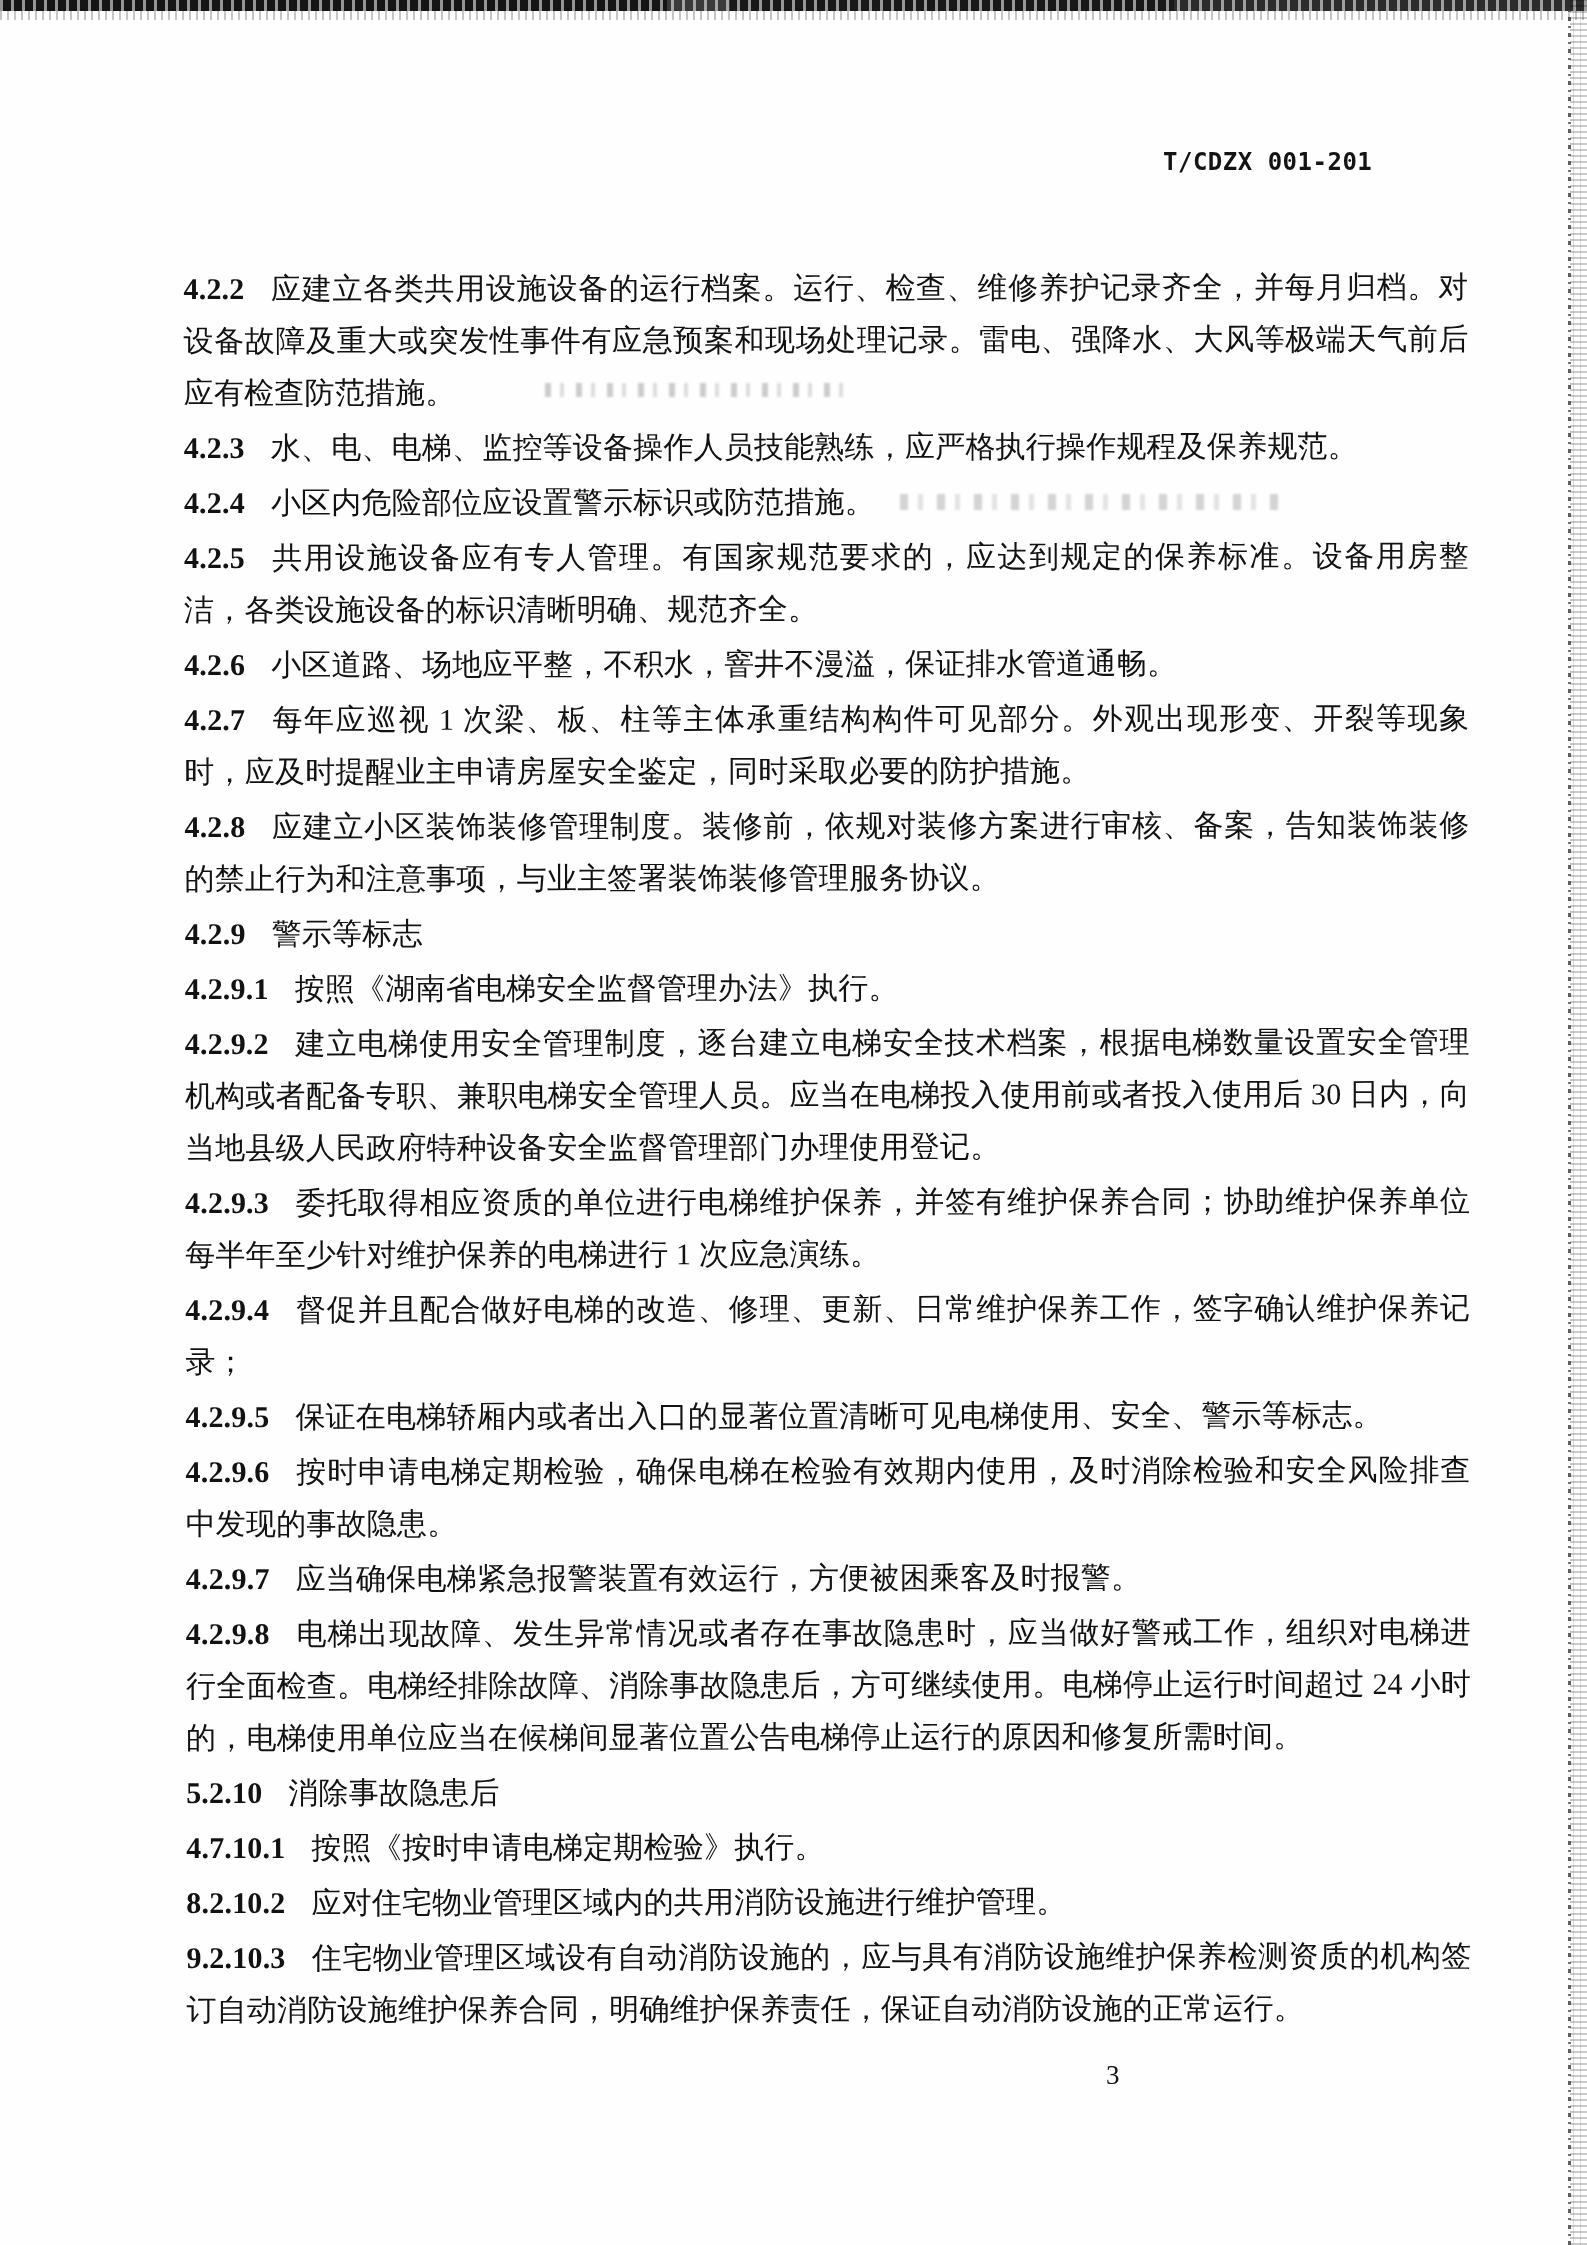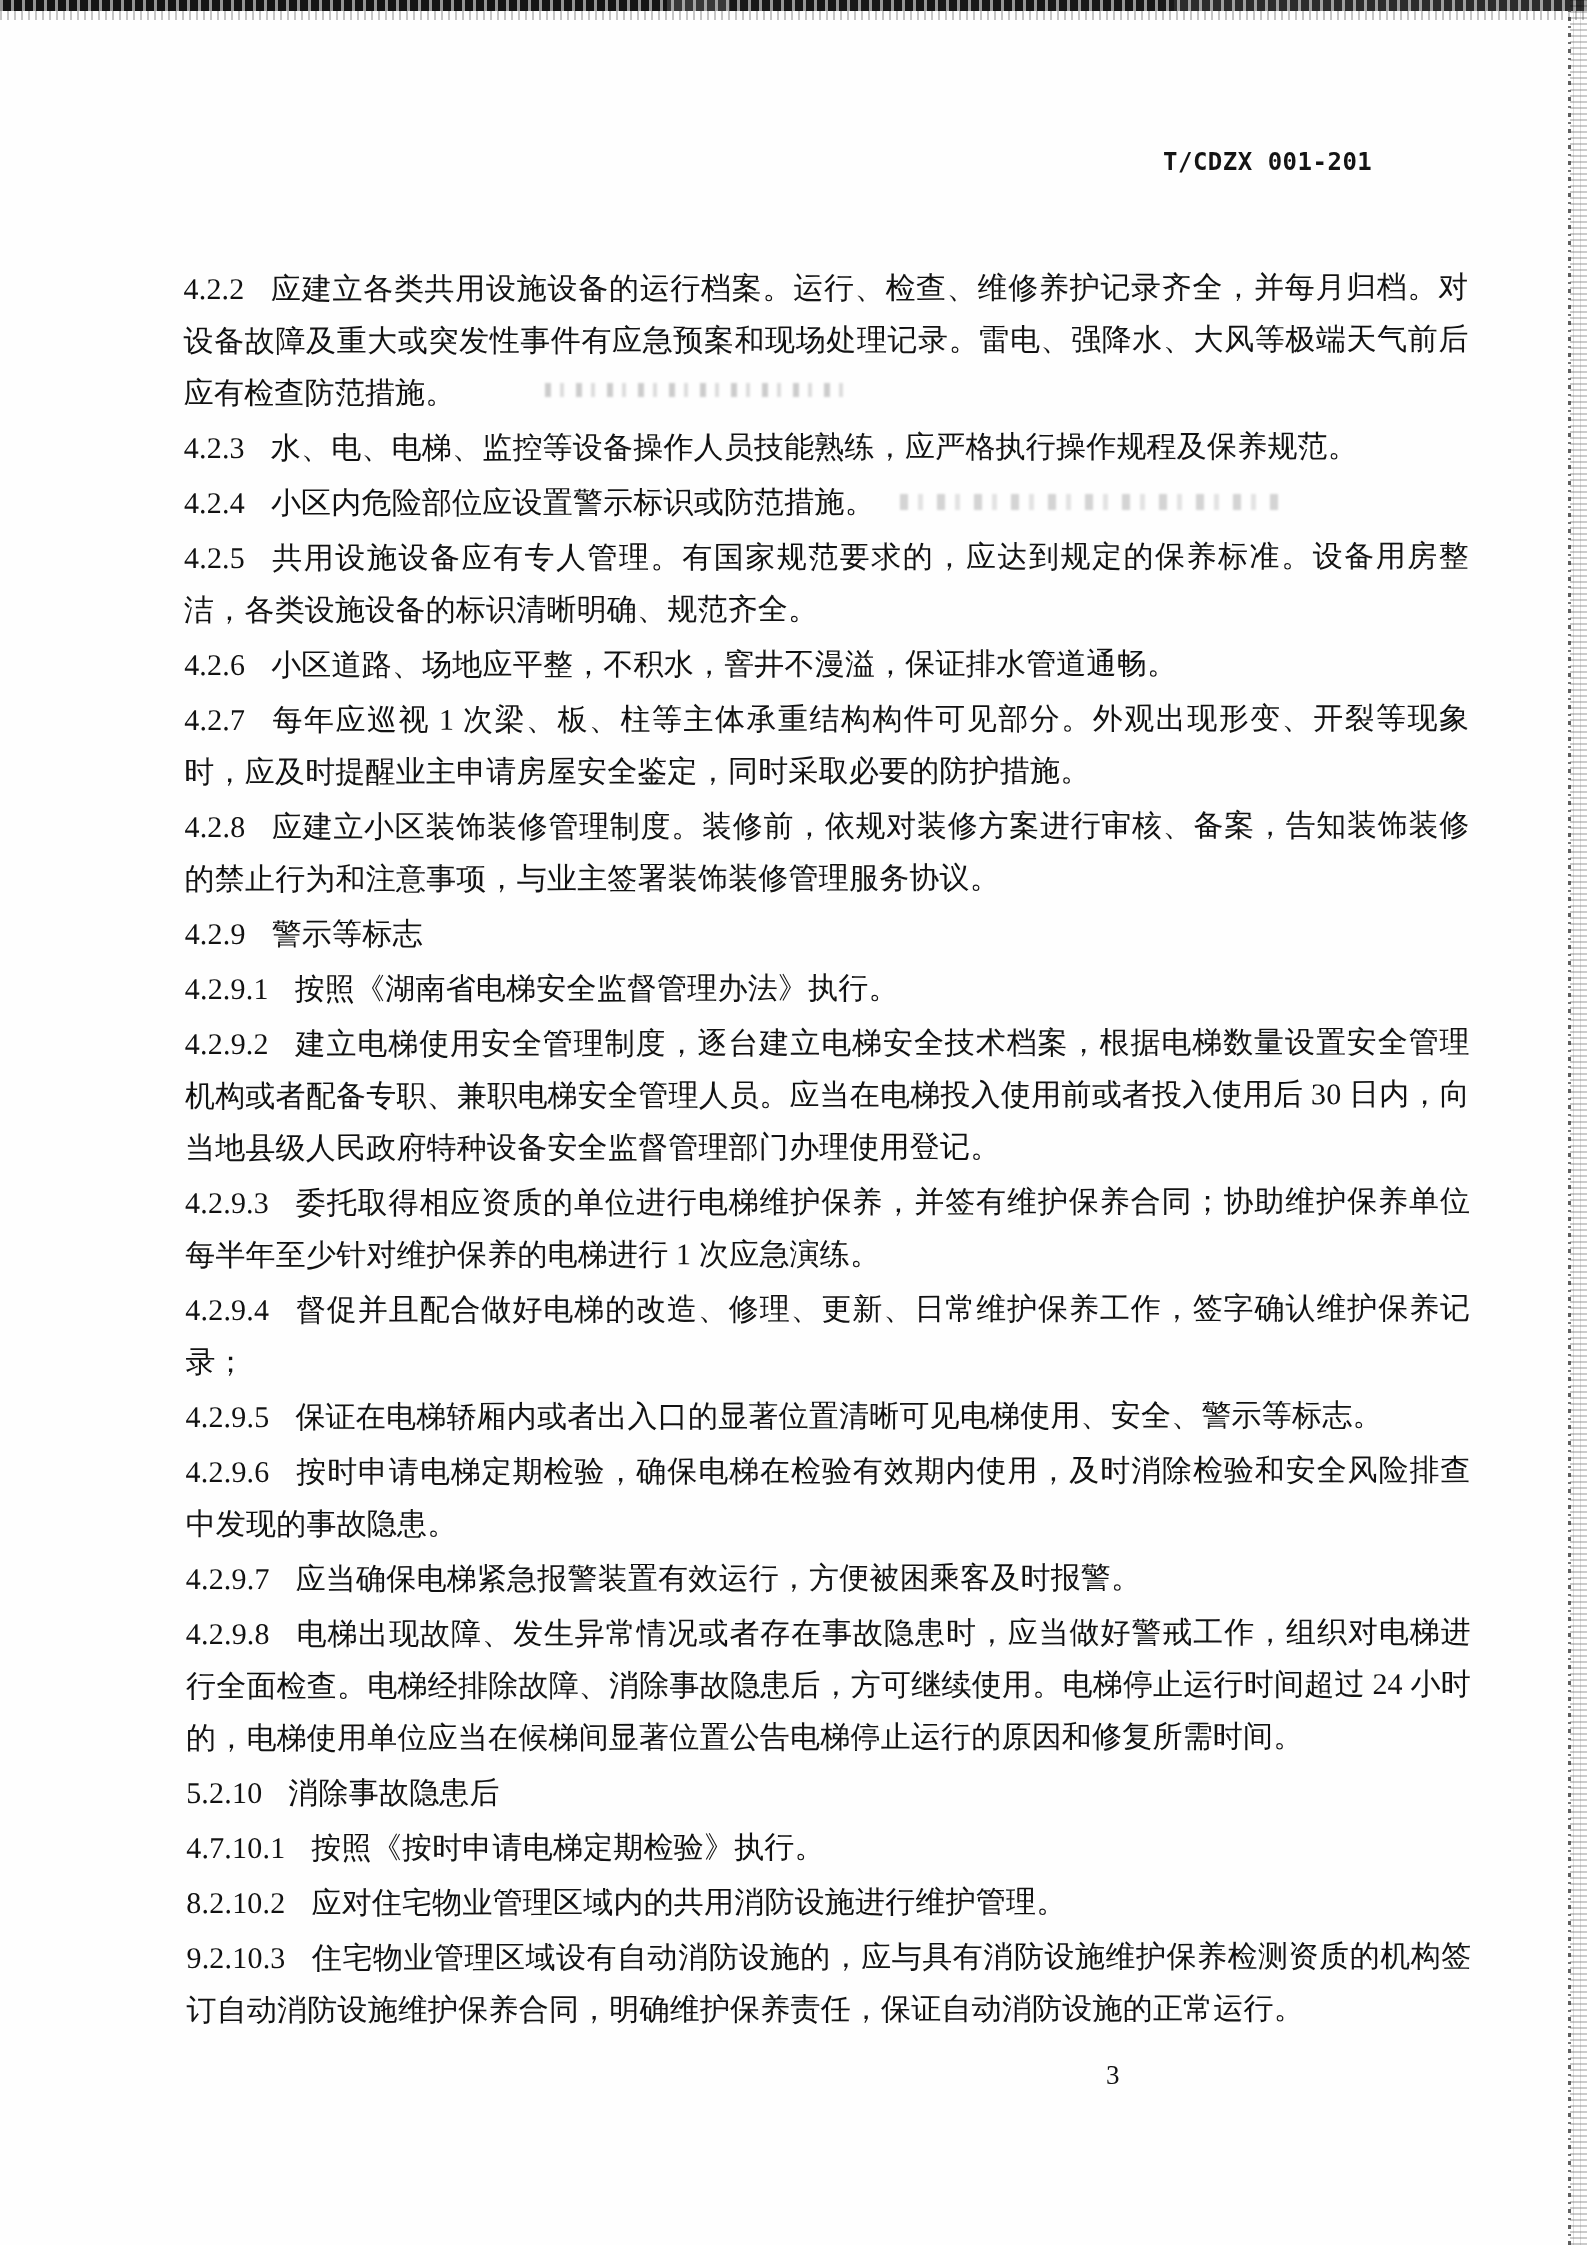--- a/index.html
+++ b/index.html
@@ -99,20 +99,21 @@
     font-size: 30px;
     line-height: 52px;
     text-align: justify;
     text-align-last: left;
     letter-spacing: 0.2px;
     color: #121212;
   }
   .clause-num {
     font-family: "Liberation Serif", "DejaVu Serif", serif;
     white-space: nowrap;
+    font-weight: bold;
   }
   .clause-gap {
     display: inline-block;
     width: 26px;
   }
 </style>
 </head>
 <body>
 
 <div class="page">

